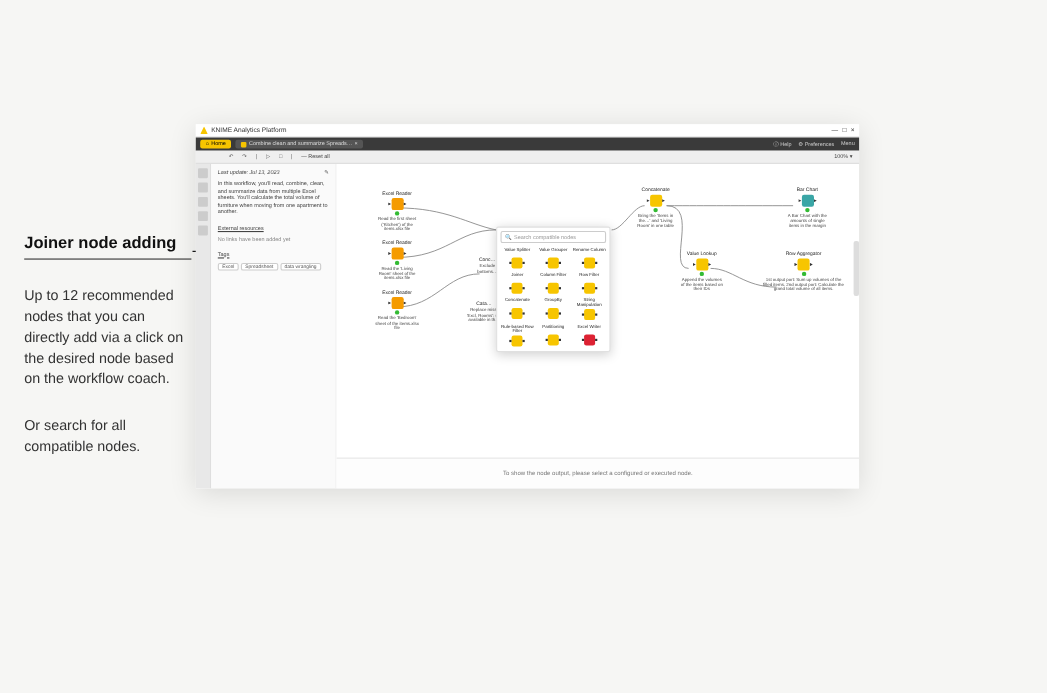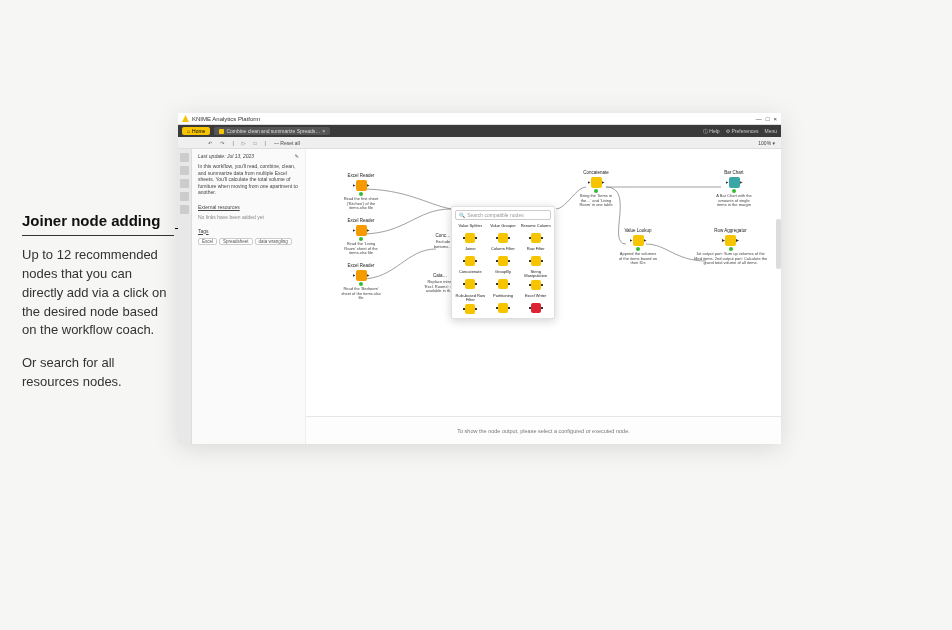--- a/index.html
+++ b/index.html
@@ -27,20 +27,21 @@
   .annotation hr {
     border: none;
     border-top: 1px solid #333;
     margin-bottom: 10px;
   }
   .annotation p {
     font-size: 13px;
     color: #333;
     line-height: 1.45;
     margin-bottom: 14px;
+    margin-top: 24px;
   }
   .pointer-line {
     position: absolute;
     top: 228px;
     left: 175px;
     width: 334px;
     height: 1px;
     background: #000;
   }
   .pointer-circle {
@@ -261,21 +262,21 @@
   .popup-cell .pi::before { left:-2px; }
   .popup-cell .pi::after { right:-2px; }
 </style>
 </head>
 <body>
 
 <div class="annotation">
   <h3>Joiner node adding</h3>
   <hr>
   <p>Up to 12 recommended nodes that you can directly add via a click on the desired node based on the workflow coach.</p>
-  <p>Or search for all resources nodes.</p>
+  <p>Or search for all compatible nodes.</p>
 </div>
 <div class="pointer-line"></div>
 <div class="pointer-circle"></div>
 
 <div class="app-window">
 
   <div class="titlebar">
     <div class="left">
       <div class="knime-icon"></div>
       <span>KNIME Analytics Platform</span>

